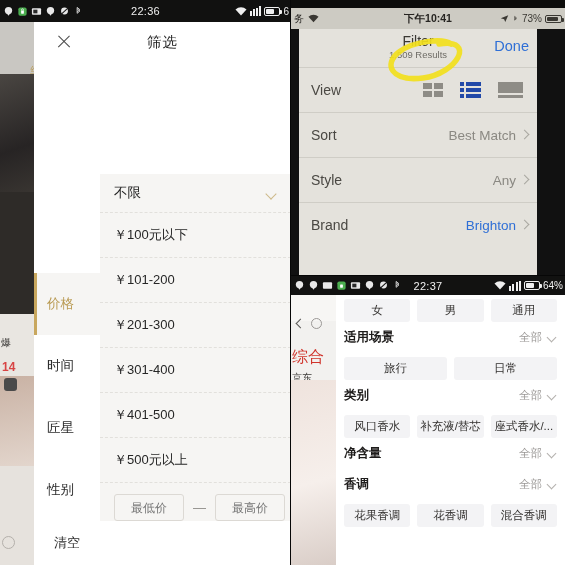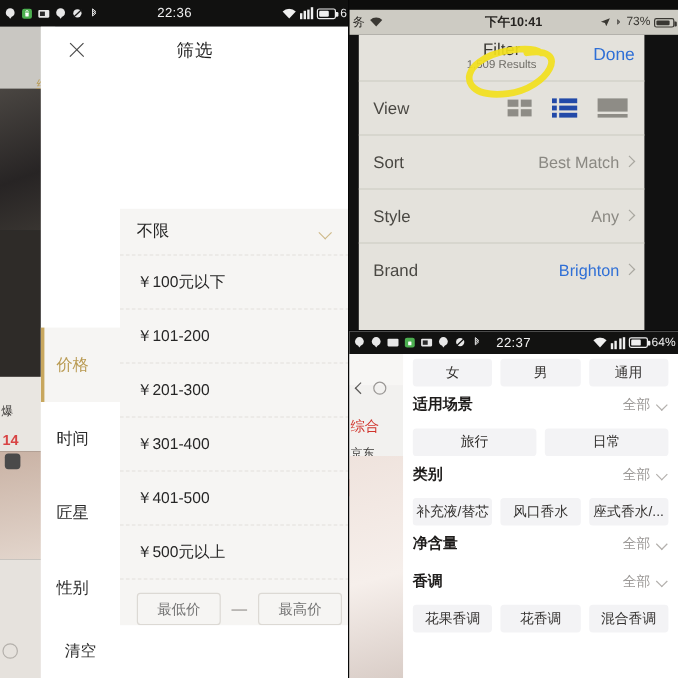--- a/index.html
+++ b/index.html
@@ -194,21 +194,21 @@
     position:absolute; left:0; top:0; right:0; height:19px; background:#121211;
     color:#f0f0f0; display:flex; align-items:center; font-size:9.5px; z-index:5;
   }
   .c-bg { position:absolute; left:0; top:19px; width:45px; bottom:0; background:#f2f1ef; }
   .c-bg .cb-top { position:absolute; top:0; left:0; right:0; height:26px; background:#f7f6f4; }
   .c-bg .cb-ph { position:absolute; top:85px; left:0; right:0; bottom:0; background:linear-gradient(165deg,#efe3dd,#f6efeb 55%,#d9cdc7); }
   .cb-back { position:absolute; left:4px; top:24px; width:9px; height:9px; }
   .cb-back:before{ content:""; position:absolute; left:2px; top:1px; width:6px; height:6px;
     border-left:1.4px solid #5a5856; border-bottom:1.4px solid #5a5856; transform:rotate(45deg); }
   .cb-search { position:absolute; left:20px; top:23px; width:11px; height:11px; border:1.3px solid #9b9896; border-radius:50%; }
-  .cb-zong { position:absolute; left:1px; top:52px; font-size:12px; color:#d0342c; }
+  .cb-zong { position:absolute; left:1px; top:52px; font-size:16px; color:#d0342c; }
   .cb-jd   { position:absolute; left:1px; top:76px; font-size:10px; color:#3d3b39; }
   .cb-tag  { position:absolute; left:0; top:104px; width:22px; height:15px; background:#d0342c;
              clip-path:polygon(0 0,100% 0,0 100%); }
 
   .c-sheet { position:absolute; left:45px; top:19px; right:0; bottom:0; background:#ffffff; padding:0 8px; }
   .c-chiprow { display:flex; gap:7px; margin-top:4px; }
   .c-chip {
     flex:1; height:23px; background:#f3f3f5; border-radius:3px;
     display:flex; align-items:center; justify-content:center;
     font-size:11.5px; color:#33312f; white-space:nowrap; overflow:hidden;
@@ -499,22 +499,22 @@
       </div>
 
       <div class="c-sect">
         <span>类别</span>
         <span class="c-all">
           <span>全部</span>
           <span class="c-dn"></span>
         </span>
       </div>
       <div class="c-chiprow">
+        <div class="c-chip">风口香水</div>
         <div class="c-chip">补充液/替芯</div>
-        <div class="c-chip">风口香水</div>
         <div class="c-chip">座式香水/...</div>
       </div>
 
       <div class="c-sect">
         <span>净含量</span>
         <span class="c-all">
           <span>全部</span>
           <span class="c-dn"></span>
         </span>
       </div>

